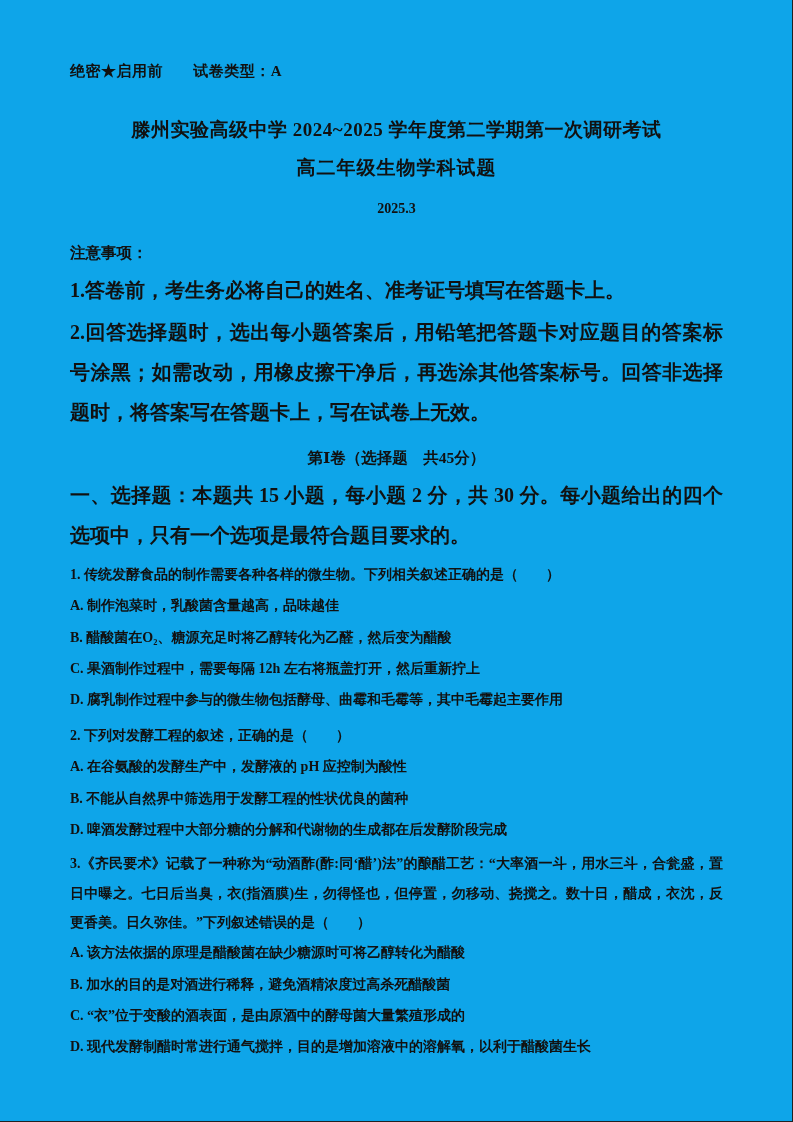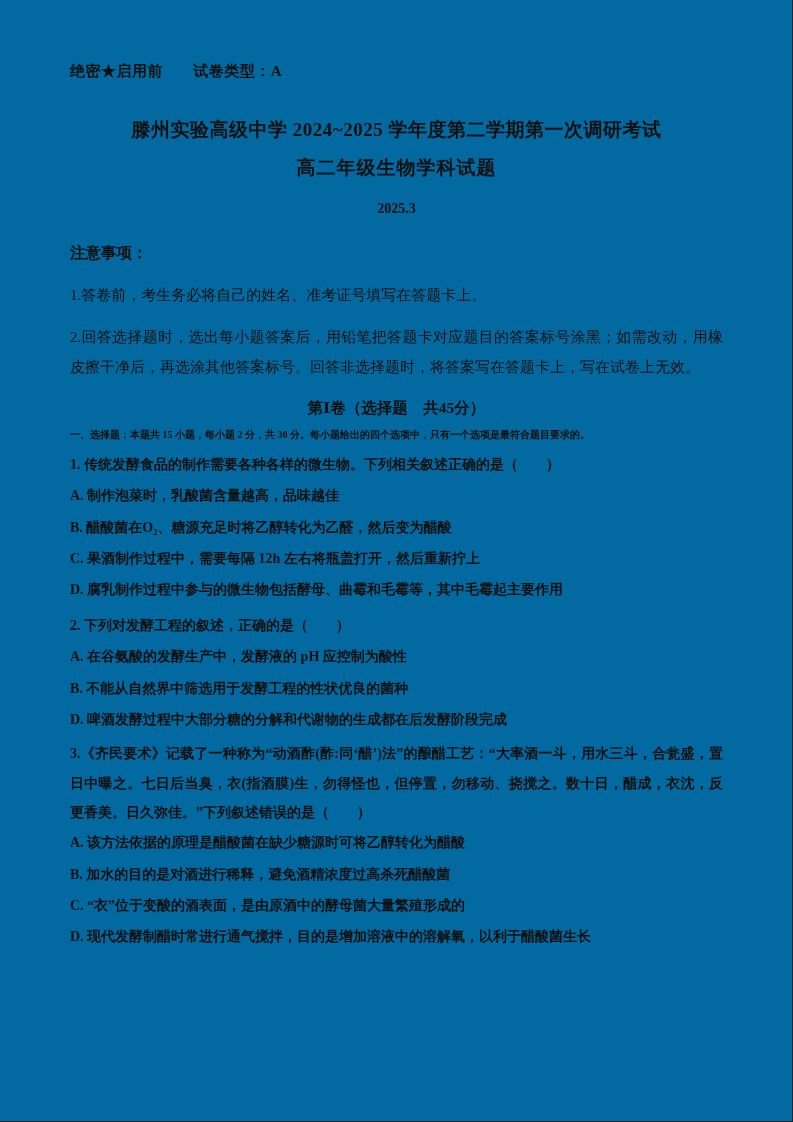--- a/index.html
+++ b/index.html
@@ -12,21 +12,21 @@
     font-family: "Liberation Serif", "DejaVu Serif", serif;
     color: #111111;
     position: relative;
     overflow: hidden;
     border-right: 1px solid #222;
     border-bottom: 1px solid #222;
   }
   .sheet {
     width: 793px;
     height: 1122px;
-    background: #0369a1;
+    background: #0ea5e9;
     padding: 62px 70px 40px 70px;
   }
   .secrecy-line {
     font-size: 15px;
     font-weight: 700;
     letter-spacing: 0.5px;
   }
   .secrecy-line .paper-type {
     margin-left: 26px;
   }
@@ -50,35 +50,35 @@
     font-weight: 700;
     margin-top: 20px;
   }
   .notice-title {
     font-size: 15.5px;
     font-weight: 700;
     margin-top: 20px;
     line-height: 2.0;
   }
   .notice {
-    font-size: 15px;
-    font-weight: 400;
+    font-size: 20px;
+    font-weight: 700;
     line-height: 2.0;
     text-align: justify;
-    margin-top: 12px;
+    margin-top: 2px;
   }
   .section-title {
     text-align: center;
     font-size: 15.5px;
     font-weight: 700;
     margin-top: 10px;
     line-height: 2.0;
   }
   .section-intro {
-    font-size: 10px;
+    font-size: 20px;
     font-weight: 700;
     line-height: 2.0;
     text-align: justify;
     margin-top: 2px;
   }
   .question {
     margin-top: 4px;
   }
   .stem, .option {
     font-size: 14px;

